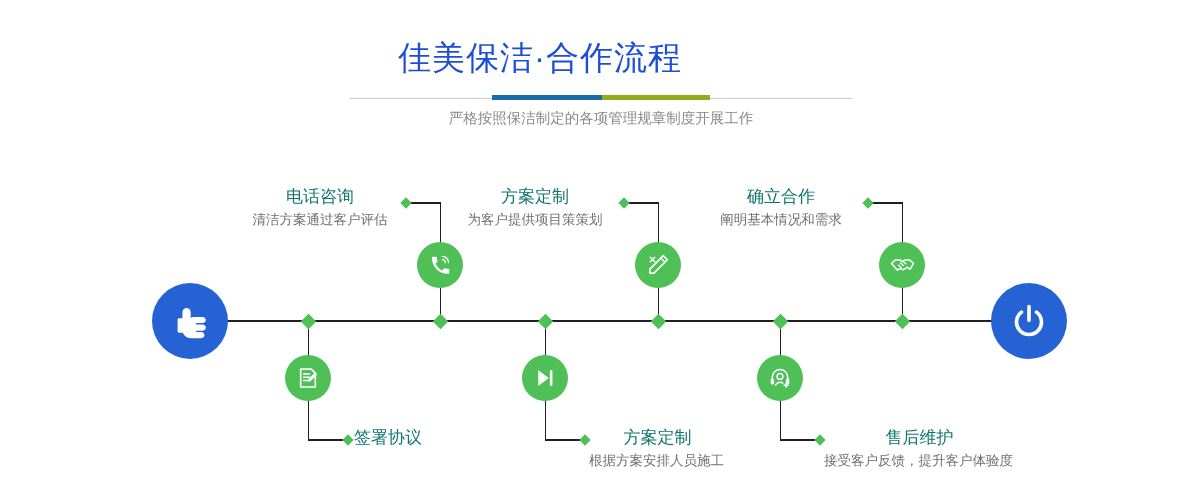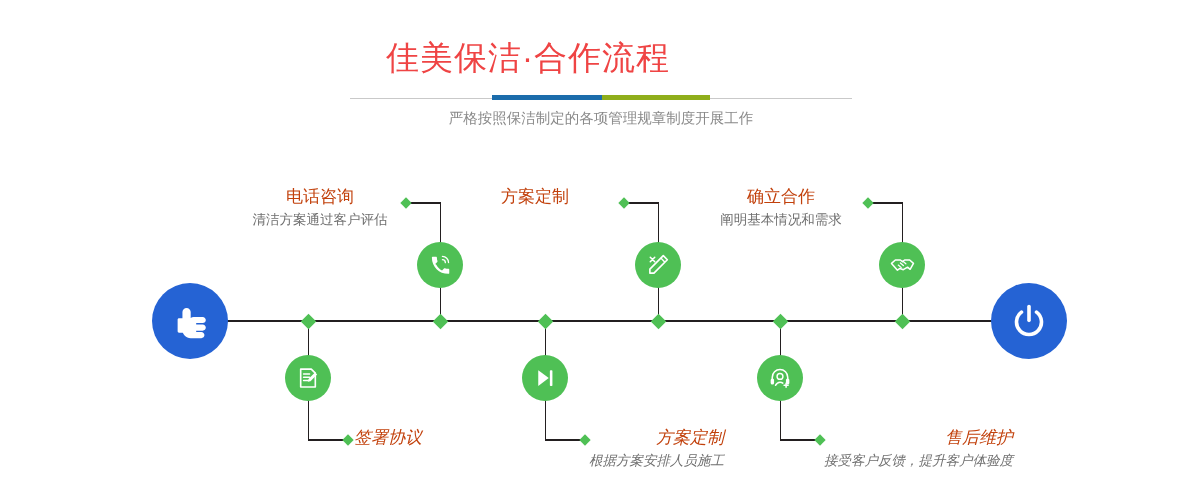--- a/index.html
+++ b/index.html
@@ -21,28 +21,28 @@
   
   .header {
     position: absolute;
     left: 0;
     top: 0;
     width: 1202px;
     height: 140px;
   }
   .page-title {
     position: absolute;
-    left: 0;
+    left: 12px;
     top: 38px;
     width: 1056px;
     text-align: center;
     font-size: 33px;
     line-height: 40px;
     letter-spacing: 1px;
-    color: #ef4444;
+    color: #1d4ed8;
     font-weight: 500;
     white-space: nowrap;
   }
   .divider {
     position: absolute;
     left: 350px;
     top: 95px;
     width: 502px;
     height: 6px;
   }
@@ -153,29 +153,29 @@
   }
 
   .label {
     position: absolute;
     z-index: 3;
     white-space: nowrap;
   }
   .label .title {
     font-size: 17px;
     line-height: 24px;
-    color: #c2410c;
+    color: #0f766e;
   }
   .label .desc {
     font-size: 13.5px;
     line-height: 22px;
     color: #6f6f6f;
   }
   .label.top { text-align: center; }
-  .label.bottom { text-align: right; font-style: italic; }
+  .label.bottom { text-align: center; }
   .label.bottom .title { padding-left: 2px; }
 </style>
 </head>
 <body>
 
 <div id="stage">
 
   <div class="header">
     <div class="page-title">佳美保洁·合作流程</div>
     <div class="divider">
@@ -253,20 +253,21 @@
       <span>
         <svg width="26" height="26" viewBox="0 0 32 32" aria-hidden="true">
           <path fill="none" stroke="#ffffff" stroke-width="2" stroke-linejoin="round" d="M22.5 4.5l5 5L11 26H6v-5z"></path>
           <line x1="19.5" y1="7.5" x2="24.5" y2="12.5" stroke="#ffffff" stroke-width="1.7"></line>
           <path fill="none" stroke="#ffffff" stroke-width="1.9" stroke-linecap="round" d="M6.5 6.5l5.5 5.5M12 6.5L6.5 12"></path>
         </svg>
       </span>
     </div>
     <div class="label top" style="left:452px; top:185px; width:166px;">
       <div class="title">方案定制</div>
+      <div class="desc">为客户提供项目策策划</div>
     </div>
 
     <div class="diamond" style="left:539.5px; top:315.5px;"></div>
     <div class="vline" style="left:544.5px; top:321px; height:119px;"></div>
     <div class="hline" style="left:544.5px; top:439px; width:38px;"></div>
     <div class="diamond small" style="left:581px; top:436px;"></div>
     <div class="node-icon" style="left:522px; top:355px;">
       <span>
         <svg width="24" height="24" viewBox="0 0 32 32" aria-hidden="true">
           <path fill="#ffffff" d="M7 5.5l14 10.5L7 26.5z"></path>

